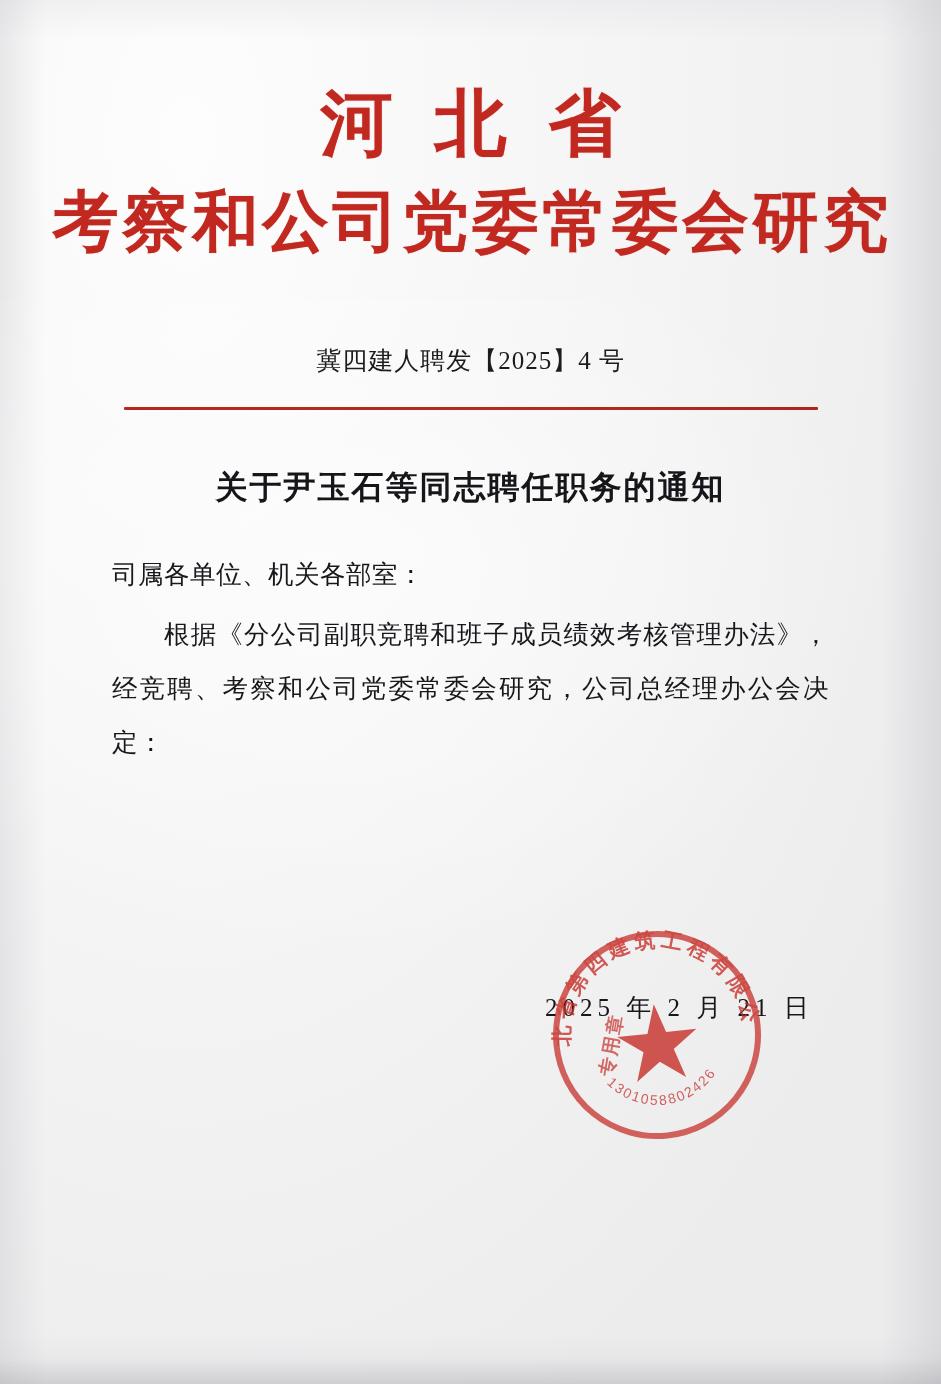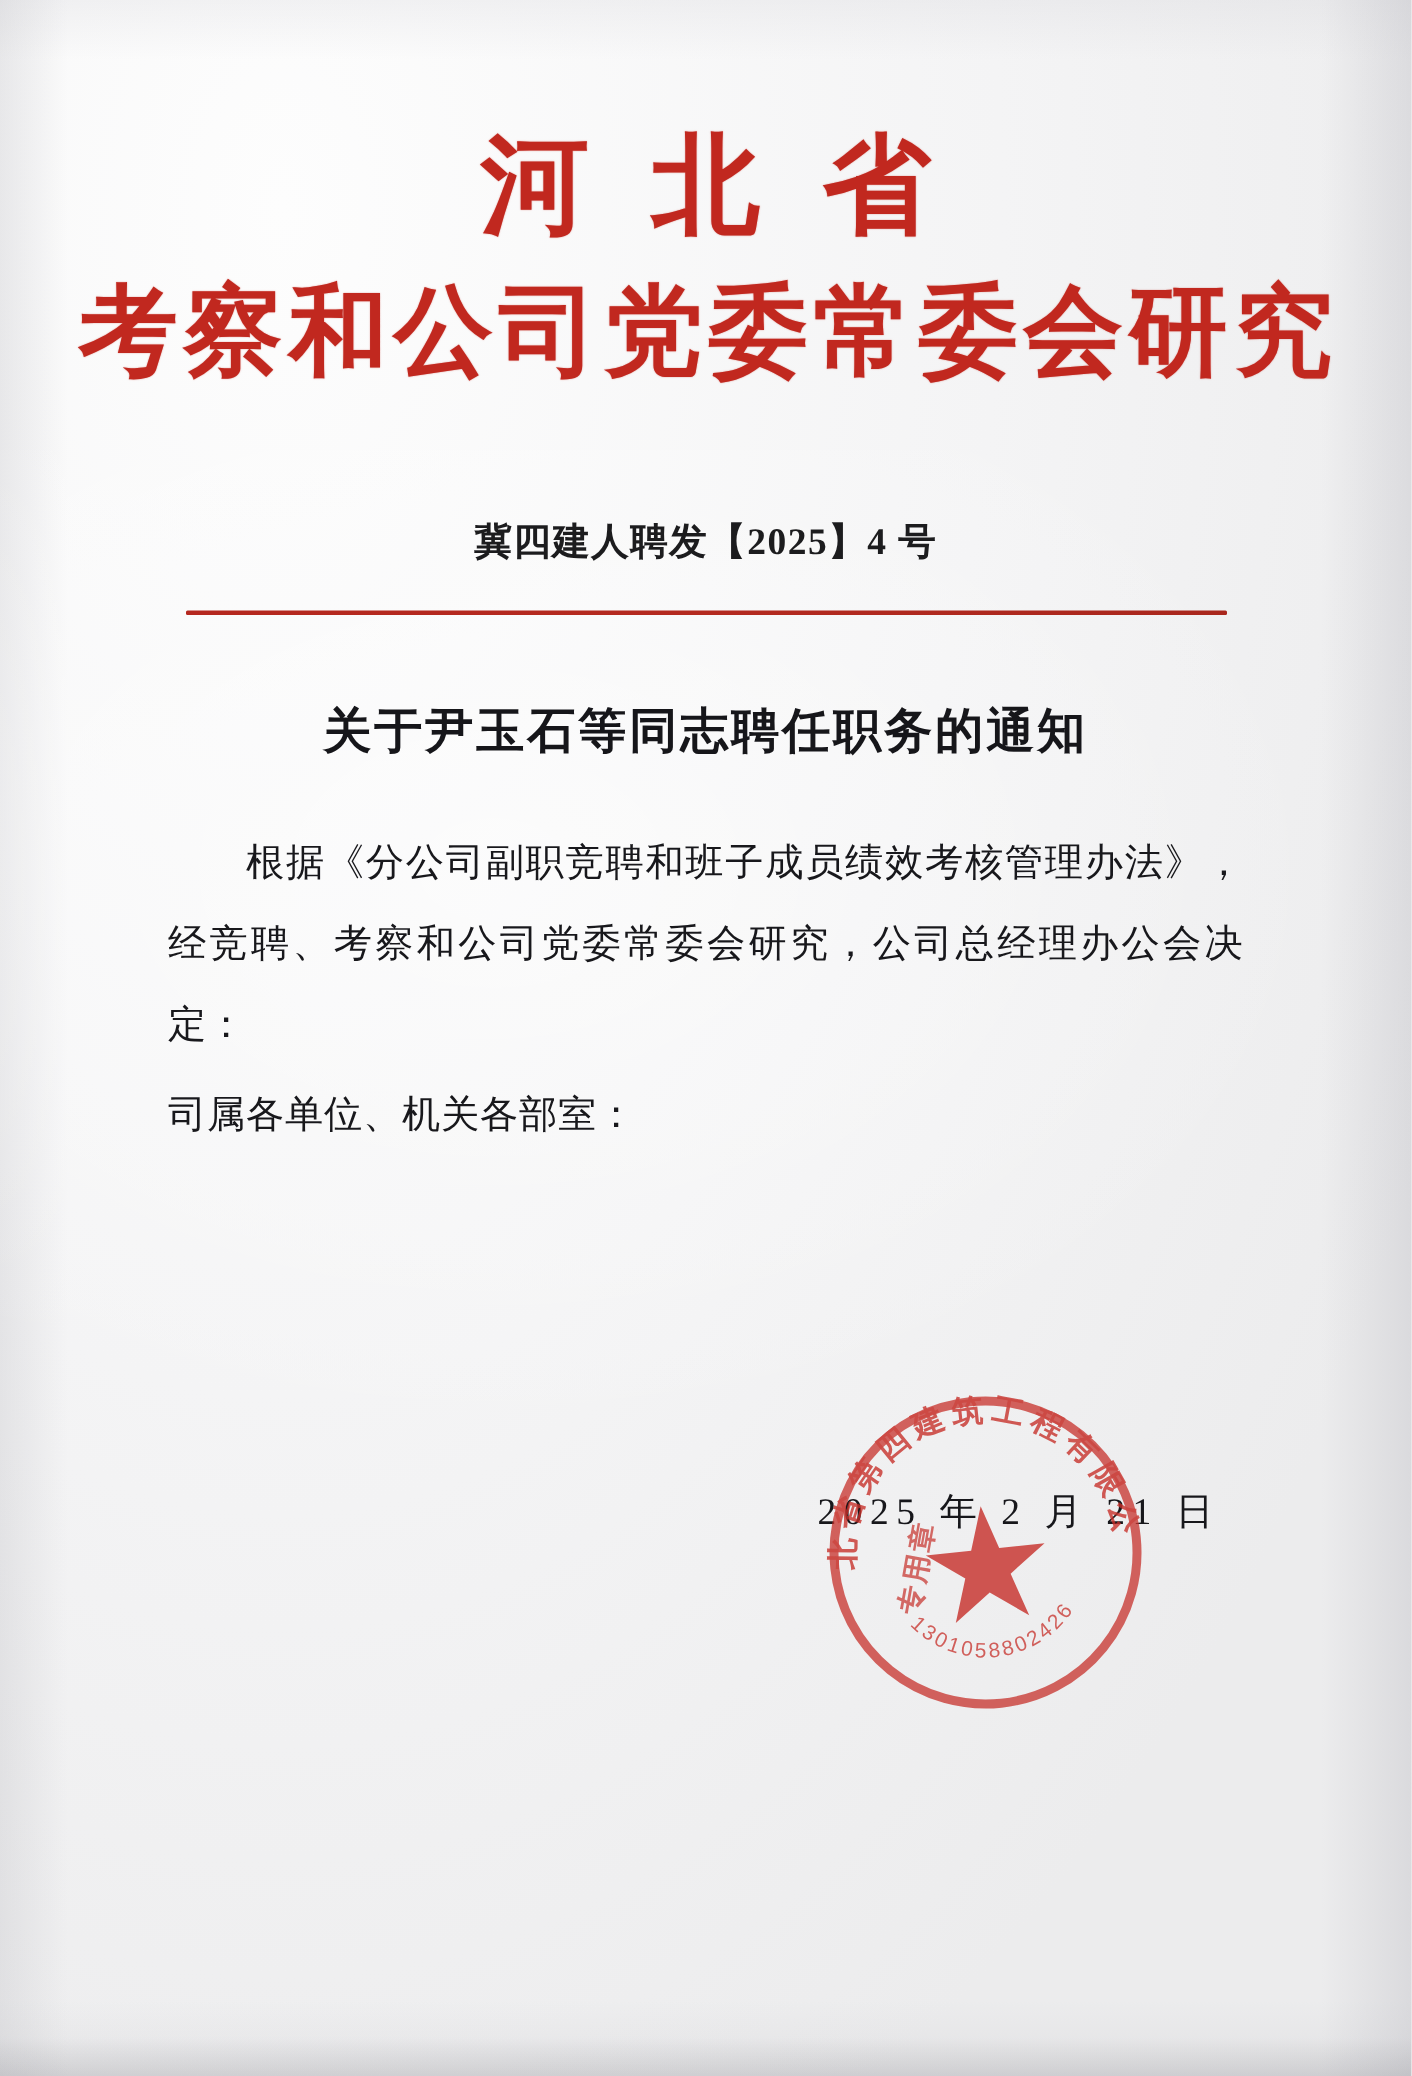--- a/index.html
+++ b/index.html
@@ -79,21 +79,21 @@
     margin-top: 22px;
     line-height: 1.1;
     text-shadow: 0 0 1px rgba(193,40,31,.55);
   }
 
   
   #docnum {
     text-align: center;
     margin-top: 86px;
     font-size: 25px;
-    font-weight: bold;
+    font-weight: normal;
     color: #1c1c1e;
     letter-spacing: 1px;
   }
 
   
   #redrule {
     width: 694px;
     height: 3px;
     margin: 30px auto 0 auto;
     background: linear-gradient(90deg, #b5281f 0%, #b42a20 50%, #a9271d 100%);
@@ -179,22 +179,22 @@
       <div class="mast-line2">考察和公司党委常委会研究</div>
     </div>
 
     <div id="docnum">冀四建人聘发【2025】4 号</div>
 
     <div id="redrule"></div>
 
     <div id="title">关于尹玉石等同志聘任职务的通知</div>
 
     <div id="bodytext">
+      <p class="para">司属各单位、机关各部室：</p>
       <p class="para indent">根据《分公司副职竞聘和班子成员绩效考核管理办法》，经竞聘、考察和公司党委常委会研究，公司总经理办公会决定：</p>
-      <p class="para">司属各单位、机关各部室：</p>
     </div>
 
     <div id="signature-block">
       <div id="date-line">2025 年 2 月 21 日</div>
 
       <div id="seal">
         <svg viewBox="0 0 230 230" width="230" height="230" aria-hidden="true">
           <defs>
             <path id="sealTopArc" d="M 27,115 A 88,88 0 0 1 203,115"></path>
             <path id="sealBottomArc" d="M 45,115 A 70,70 0 0 0 185,115"></path>

